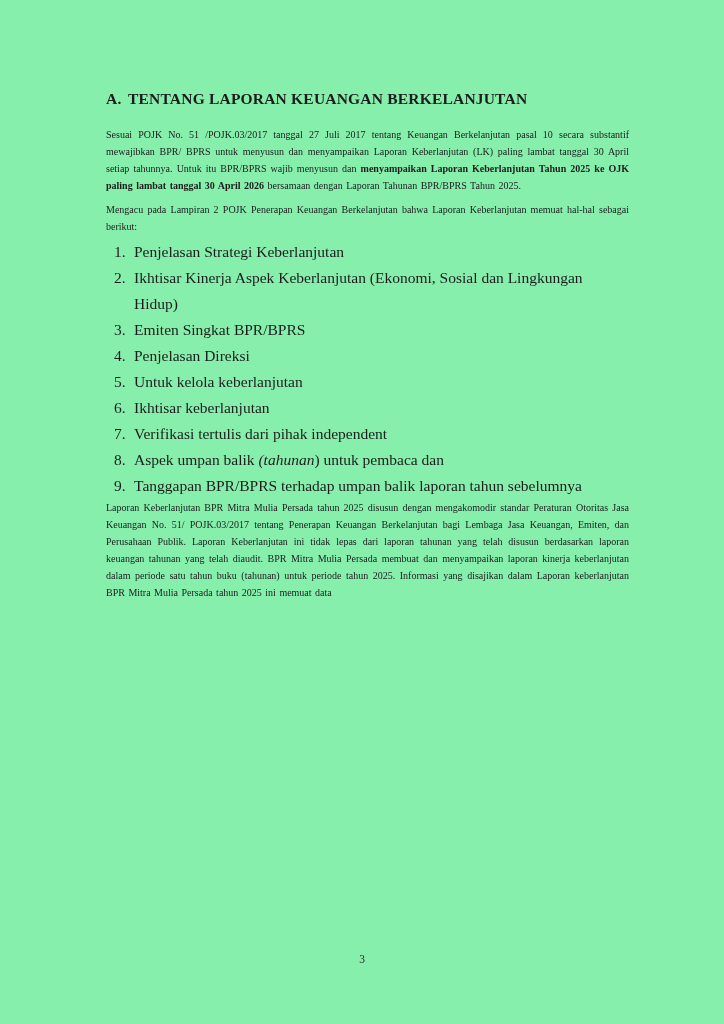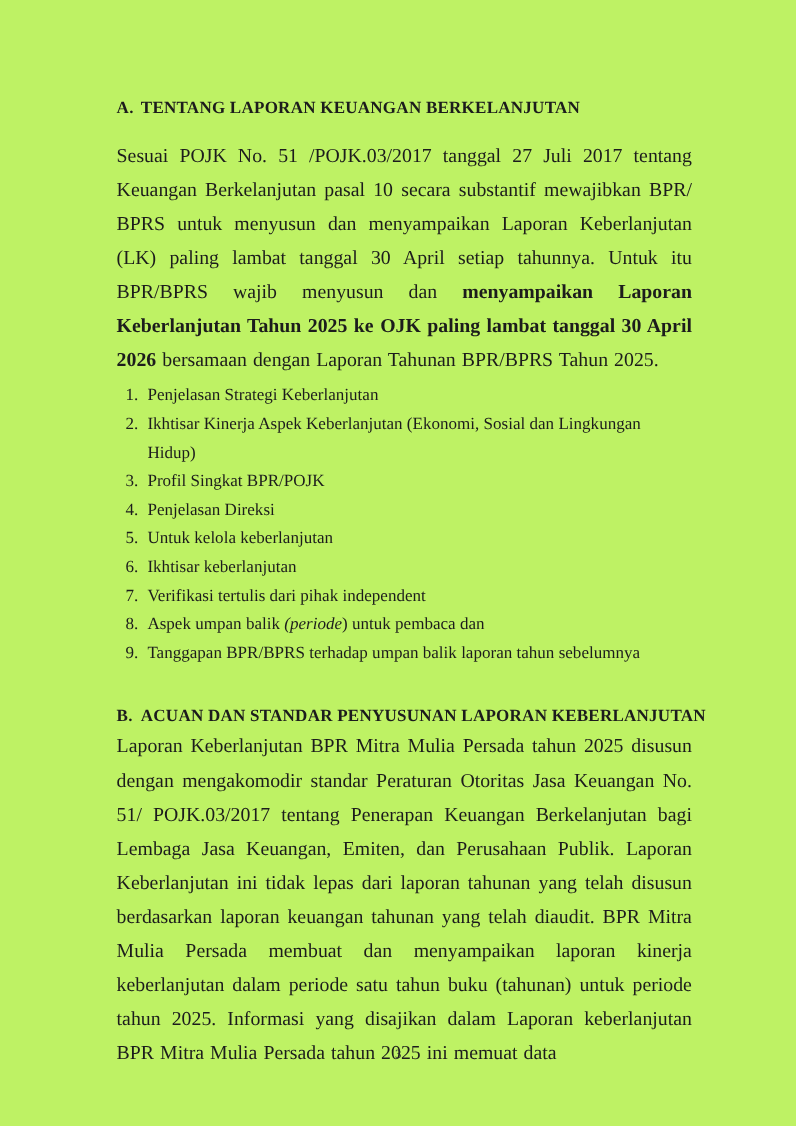--- a/index.html
+++ b/index.html
@@ -5,37 +5,37 @@
   * { margin: 0; padding: 0; box-sizing: border-box; }
   html, body { background: #e9e9e9; }
   body {
     width: 724px; height: 1024px;
     font-family: "Liberation Serif", serif;
     color: #1c1c1c;
   }
   .page {
     position: relative;
     width: 724px; height: 1024px;
-    background: #bef264;
+    background: #86efac;
     padding: 89px 95px 0 106px;
     overflow: hidden;
   }
   .heading {
     font-size: 15.5px;
     font-weight: bold;
     line-height: 20px;
     letter-spacing: 0.2px;
     white-space: nowrap;
   }
   .heading .hlabel { display: inline-block; min-width: 22px; }
   .heading-a { margin-bottom: 17px; }
   .heading-b { margin-top: 34px; margin-bottom: 2px; }
   .para {
-    font-size: 18px;
-    line-height: 31px;
+    font-size: 10px;
+    line-height: 17px;
     text-align: justify;
     word-spacing: 1px;
   }
   .para .b { font-weight: bold; }
   .gap-top { margin-top: 7px; }
   .list {
     list-style: none;
     margin-top: 4px;
     font-size: 15.5px;
   }
@@ -60,34 +60,34 @@
 </head>
 <body>
 
 <div class="page">
 
   <h2 class="heading heading-a"><span class="hlabel">A.</span><span>TENTANG LAPORAN KEUANGAN BERKELANJUTAN</span></h2>
 
   <p class="para"><span>Sesuai POJK No. 51 /POJK.03/2017 tanggal 27 Juli 2017 tentang Keuangan Berkelanjutan pasal 10 secara substantif mewajibkan BPR/ BPRS untuk menyusun dan menyampaikan Laporan Keberlanjutan (LK) paling lambat tanggal 30 April setiap tahunnya. Untuk itu BPR/BPRS wajib menyusun dan </span><span class="b">menyampaikan Laporan Keberlanjutan Tahun 2025 ke OJK paling lambat tanggal 30 April 2026</span><span> bersamaan dengan Laporan Tahunan BPR/BPRS Tahun 2025.</span></p>
 
 
+  <p class="para gap-top">Mengacu pada Lampiran 2 POJK Penerapan Keuangan Berkelanjutan bahwa Laporan Keberlanjutan memuat hal-hal sebagai berikut:</p>
 
   <ol class="list">
     <li class="list-item"><span class="num">1.</span><span>Penjelasan Strategi Keberlanjutan</span></li>
     <li class="list-item"><span class="num">2.</span><span>Ikhtisar Kinerja Aspek Keberlanjutan (Ekonomi, Sosial dan Lingkungan Hidup)</span></li>
-    <li class="list-item"><span class="num">3.</span><span>Profil Singkat BPR/POJK</span></li>
+    <li class="list-item"><span class="num">3.</span><span>Emiten Singkat BPR/BPRS</span></li>
     <li class="list-item"><span class="num">4.</span><span>Penjelasan Direksi</span></li>
     <li class="list-item"><span class="num">5.</span><span>Untuk kelola keberlanjutan</span></li>
     <li class="list-item"><span class="num">6.</span><span>Ikhtisar keberlanjutan</span></li>
     <li class="list-item"><span class="num">7.</span><span>Verifikasi tertulis dari pihak independent</span></li>
-    <li class="list-item"><span class="num">8.</span><span><span>Aspek umpan balik </span><em>(periode</em><span>) untuk pembaca dan</span></span></li>
+    <li class="list-item"><span class="num">8.</span><span><span>Aspek umpan balik </span><em>(tahunan</em><span>) untuk pembaca dan</span></span></li>
     <li class="list-item"><span class="num">9.</span><span>Tanggapan BPR/BPRS terhadap umpan balik laporan tahun sebelumnya</span></li>
   </ol>
 
-  <h2 class="heading heading-b"><span class="hlabel">B.</span><span>ACUAN DAN STANDAR PENYUSUNAN LAPORAN KEBERLANJUTAN</span></h2>
 
   <p class="para">Laporan Keberlanjutan BPR Mitra Mulia Persada tahun 2025 disusun dengan mengakomodir standar Peraturan Otoritas Jasa Keuangan No. 51/ POJK.03/2017 tentang Penerapan Keuangan Berkelanjutan bagi Lembaga Jasa Keuangan, Emiten, dan Perusahaan Publik. Laporan Keberlanjutan ini tidak lepas dari laporan tahunan yang telah disusun berdasarkan laporan keuangan tahunan yang telah diaudit. BPR Mitra Mulia Persada membuat dan menyampaikan laporan kinerja keberlanjutan dalam periode satu tahun buku (tahunan) untuk periode tahun 2025. Informasi yang disajikan dalam Laporan keberlanjutan BPR Mitra Mulia Persada tahun 2025 ini memuat data</p>
 
   <div class="footer">
     <span>3</span>
   </div>
 
 </div>
 
 </body></html>

